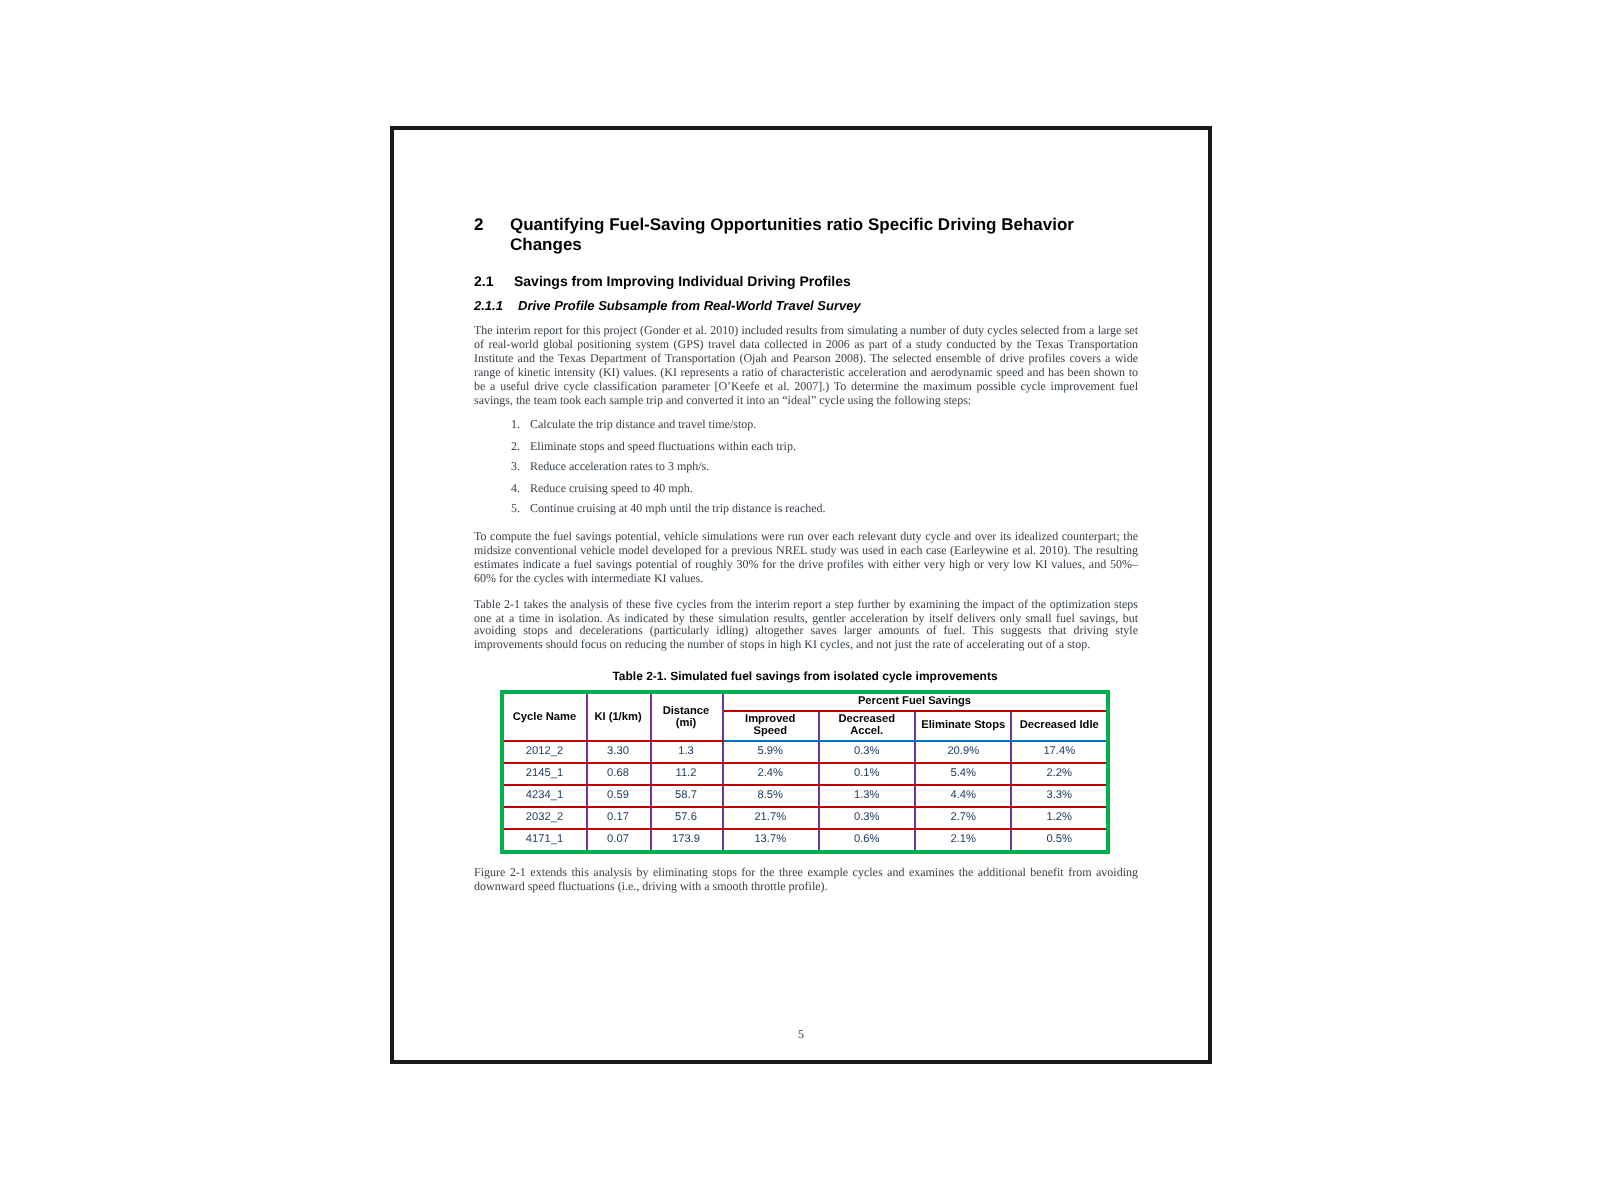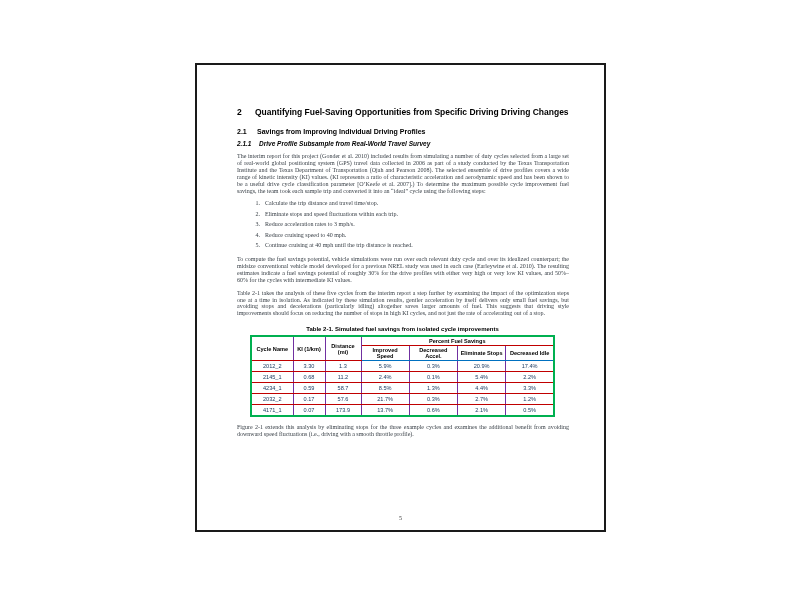--- a/index.html
+++ b/index.html
@@ -100,21 +100,21 @@
   }
 </style>
 </head>
 <body>
 
 <div class="page">
   <div class="content">
 
     <div class="h1">
       <span class="num">2</span>
-      <span class="txt">Quantifying Fuel-Saving Opportunities from Specific Driving Driving Changes</span>
+      <span class="txt">Quantifying Fuel-Saving Opportunities ratio Specific Driving Behavior Changes</span>
     </div>
 
     <div class="h2">
       <span class="num">2.1</span>
       <span class="txt">Savings from Improving Individual Driving Profiles</span>
     </div>
 
     <div class="h3">
       <span class="num">2.1.1</span>
       <span class="txt">Drive Profile Subsample from Real-World Travel Survey</span>

